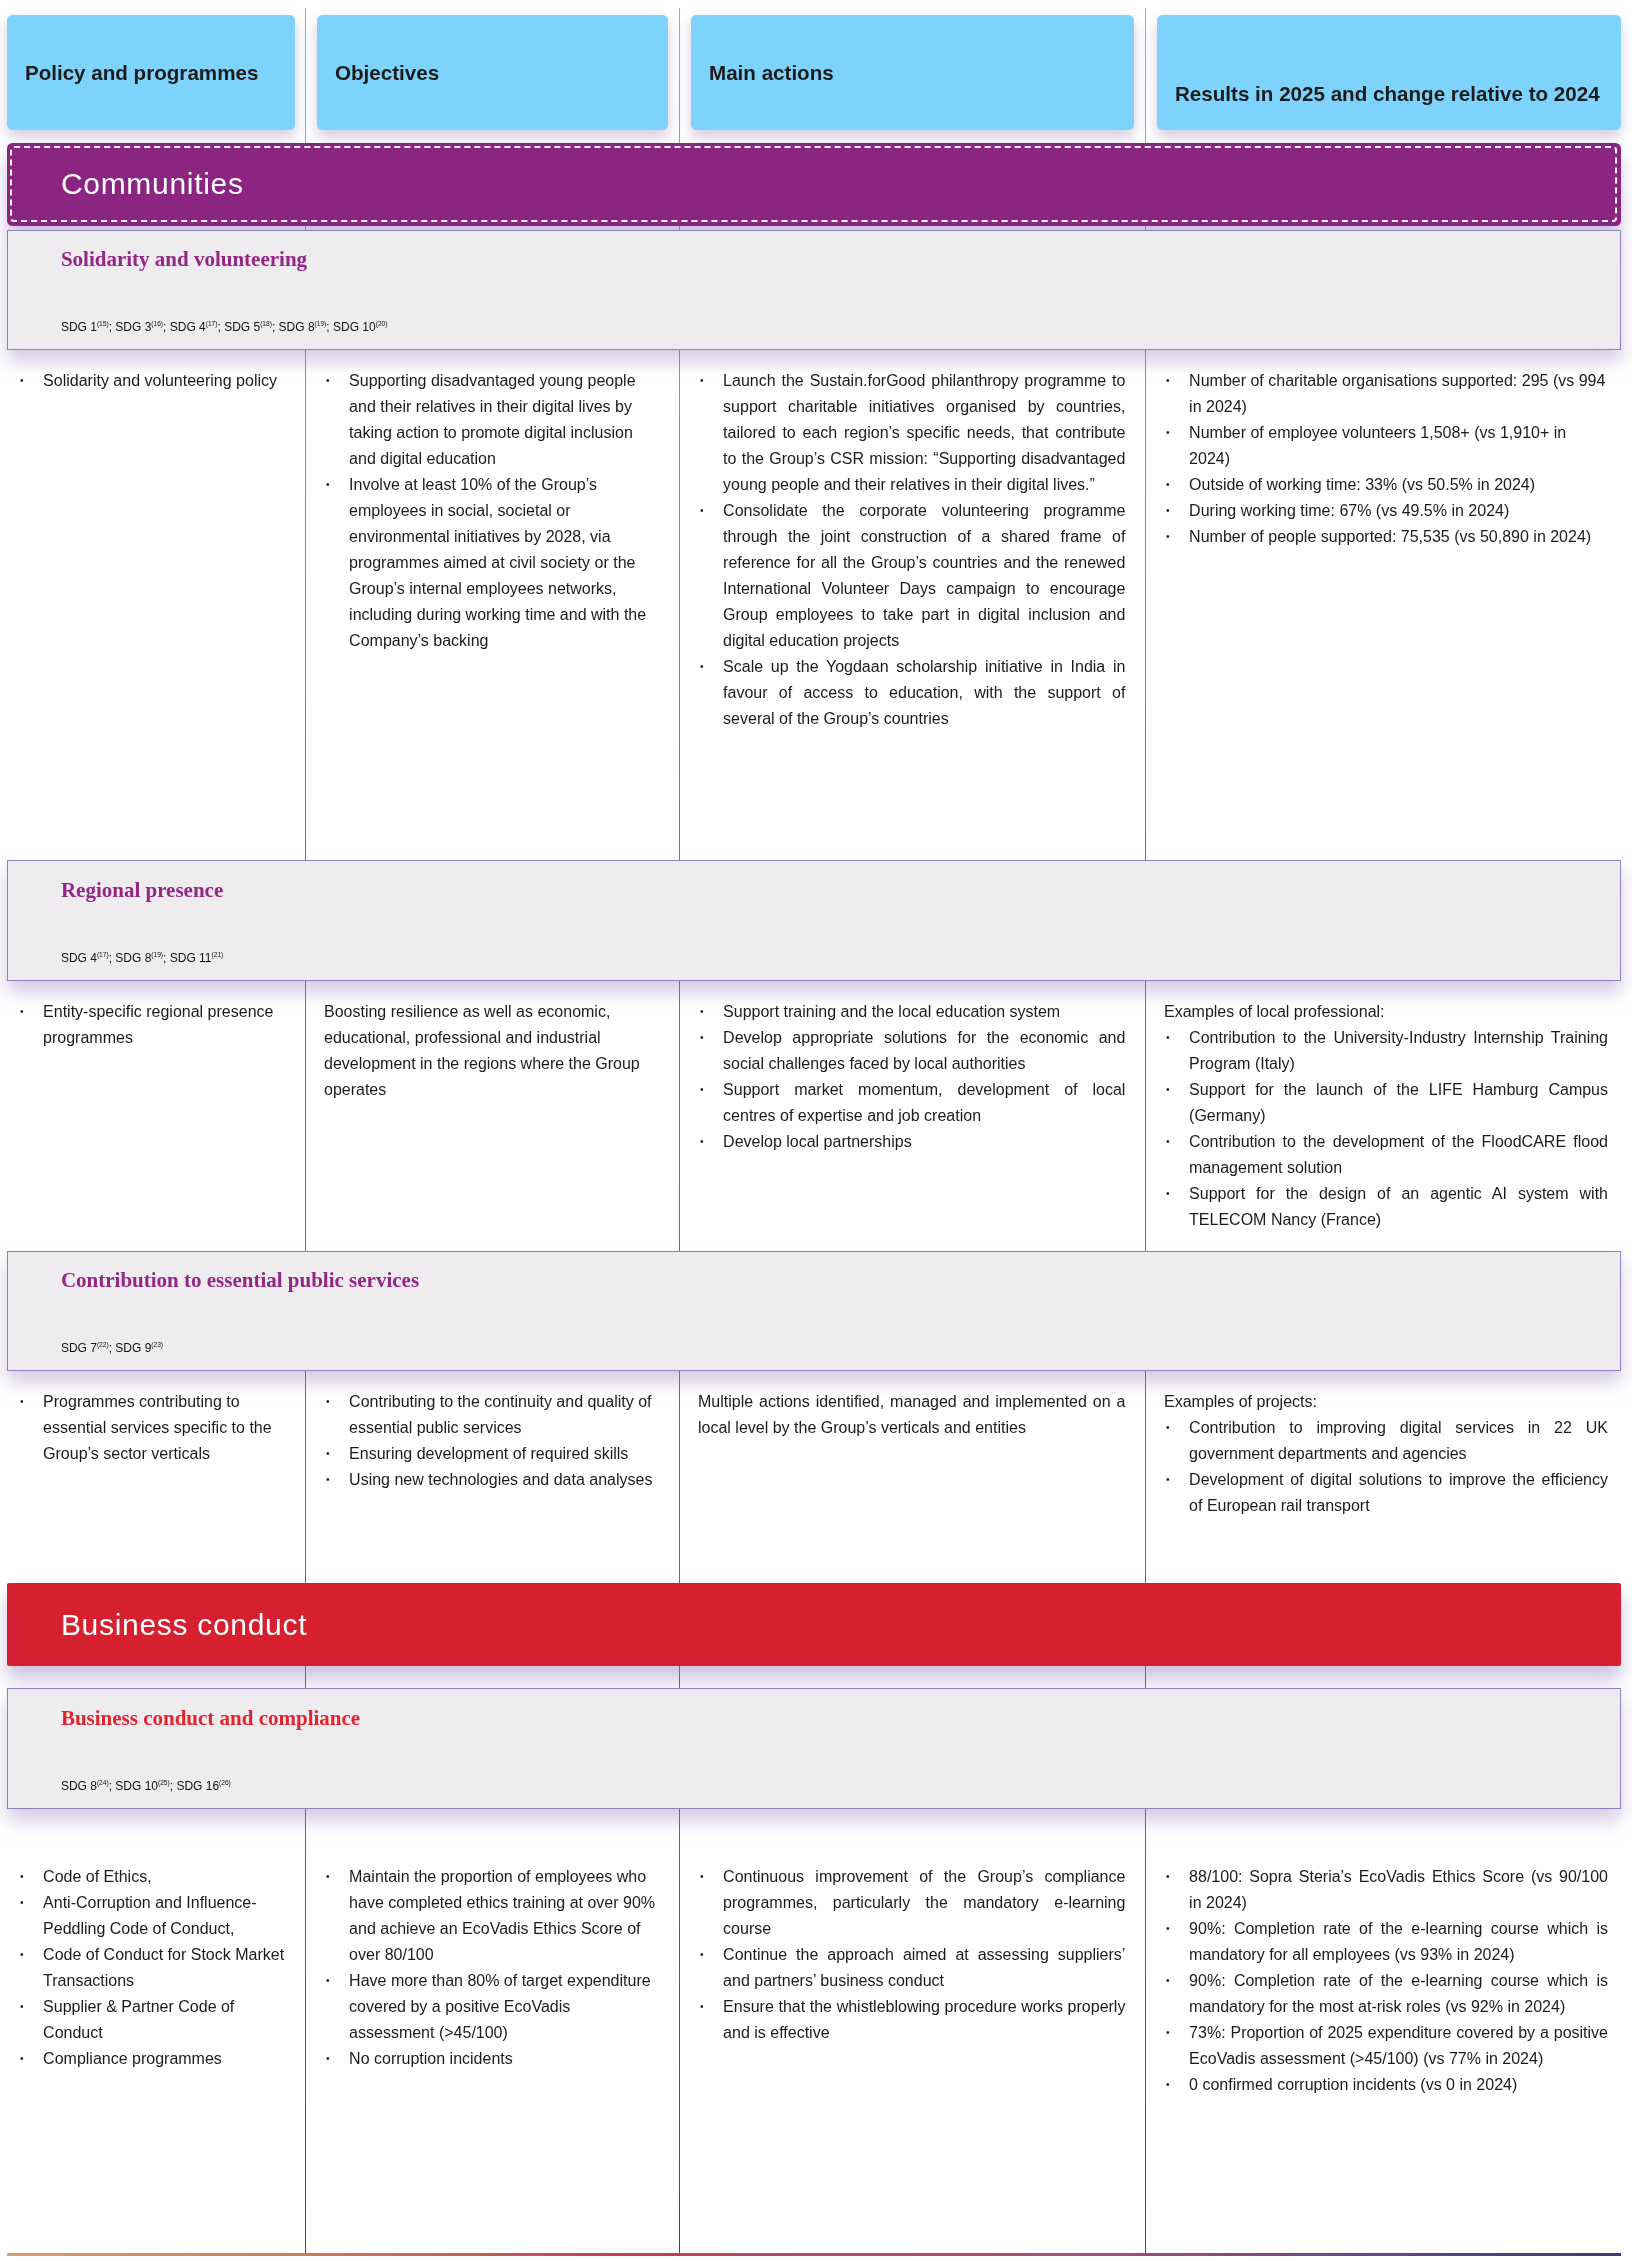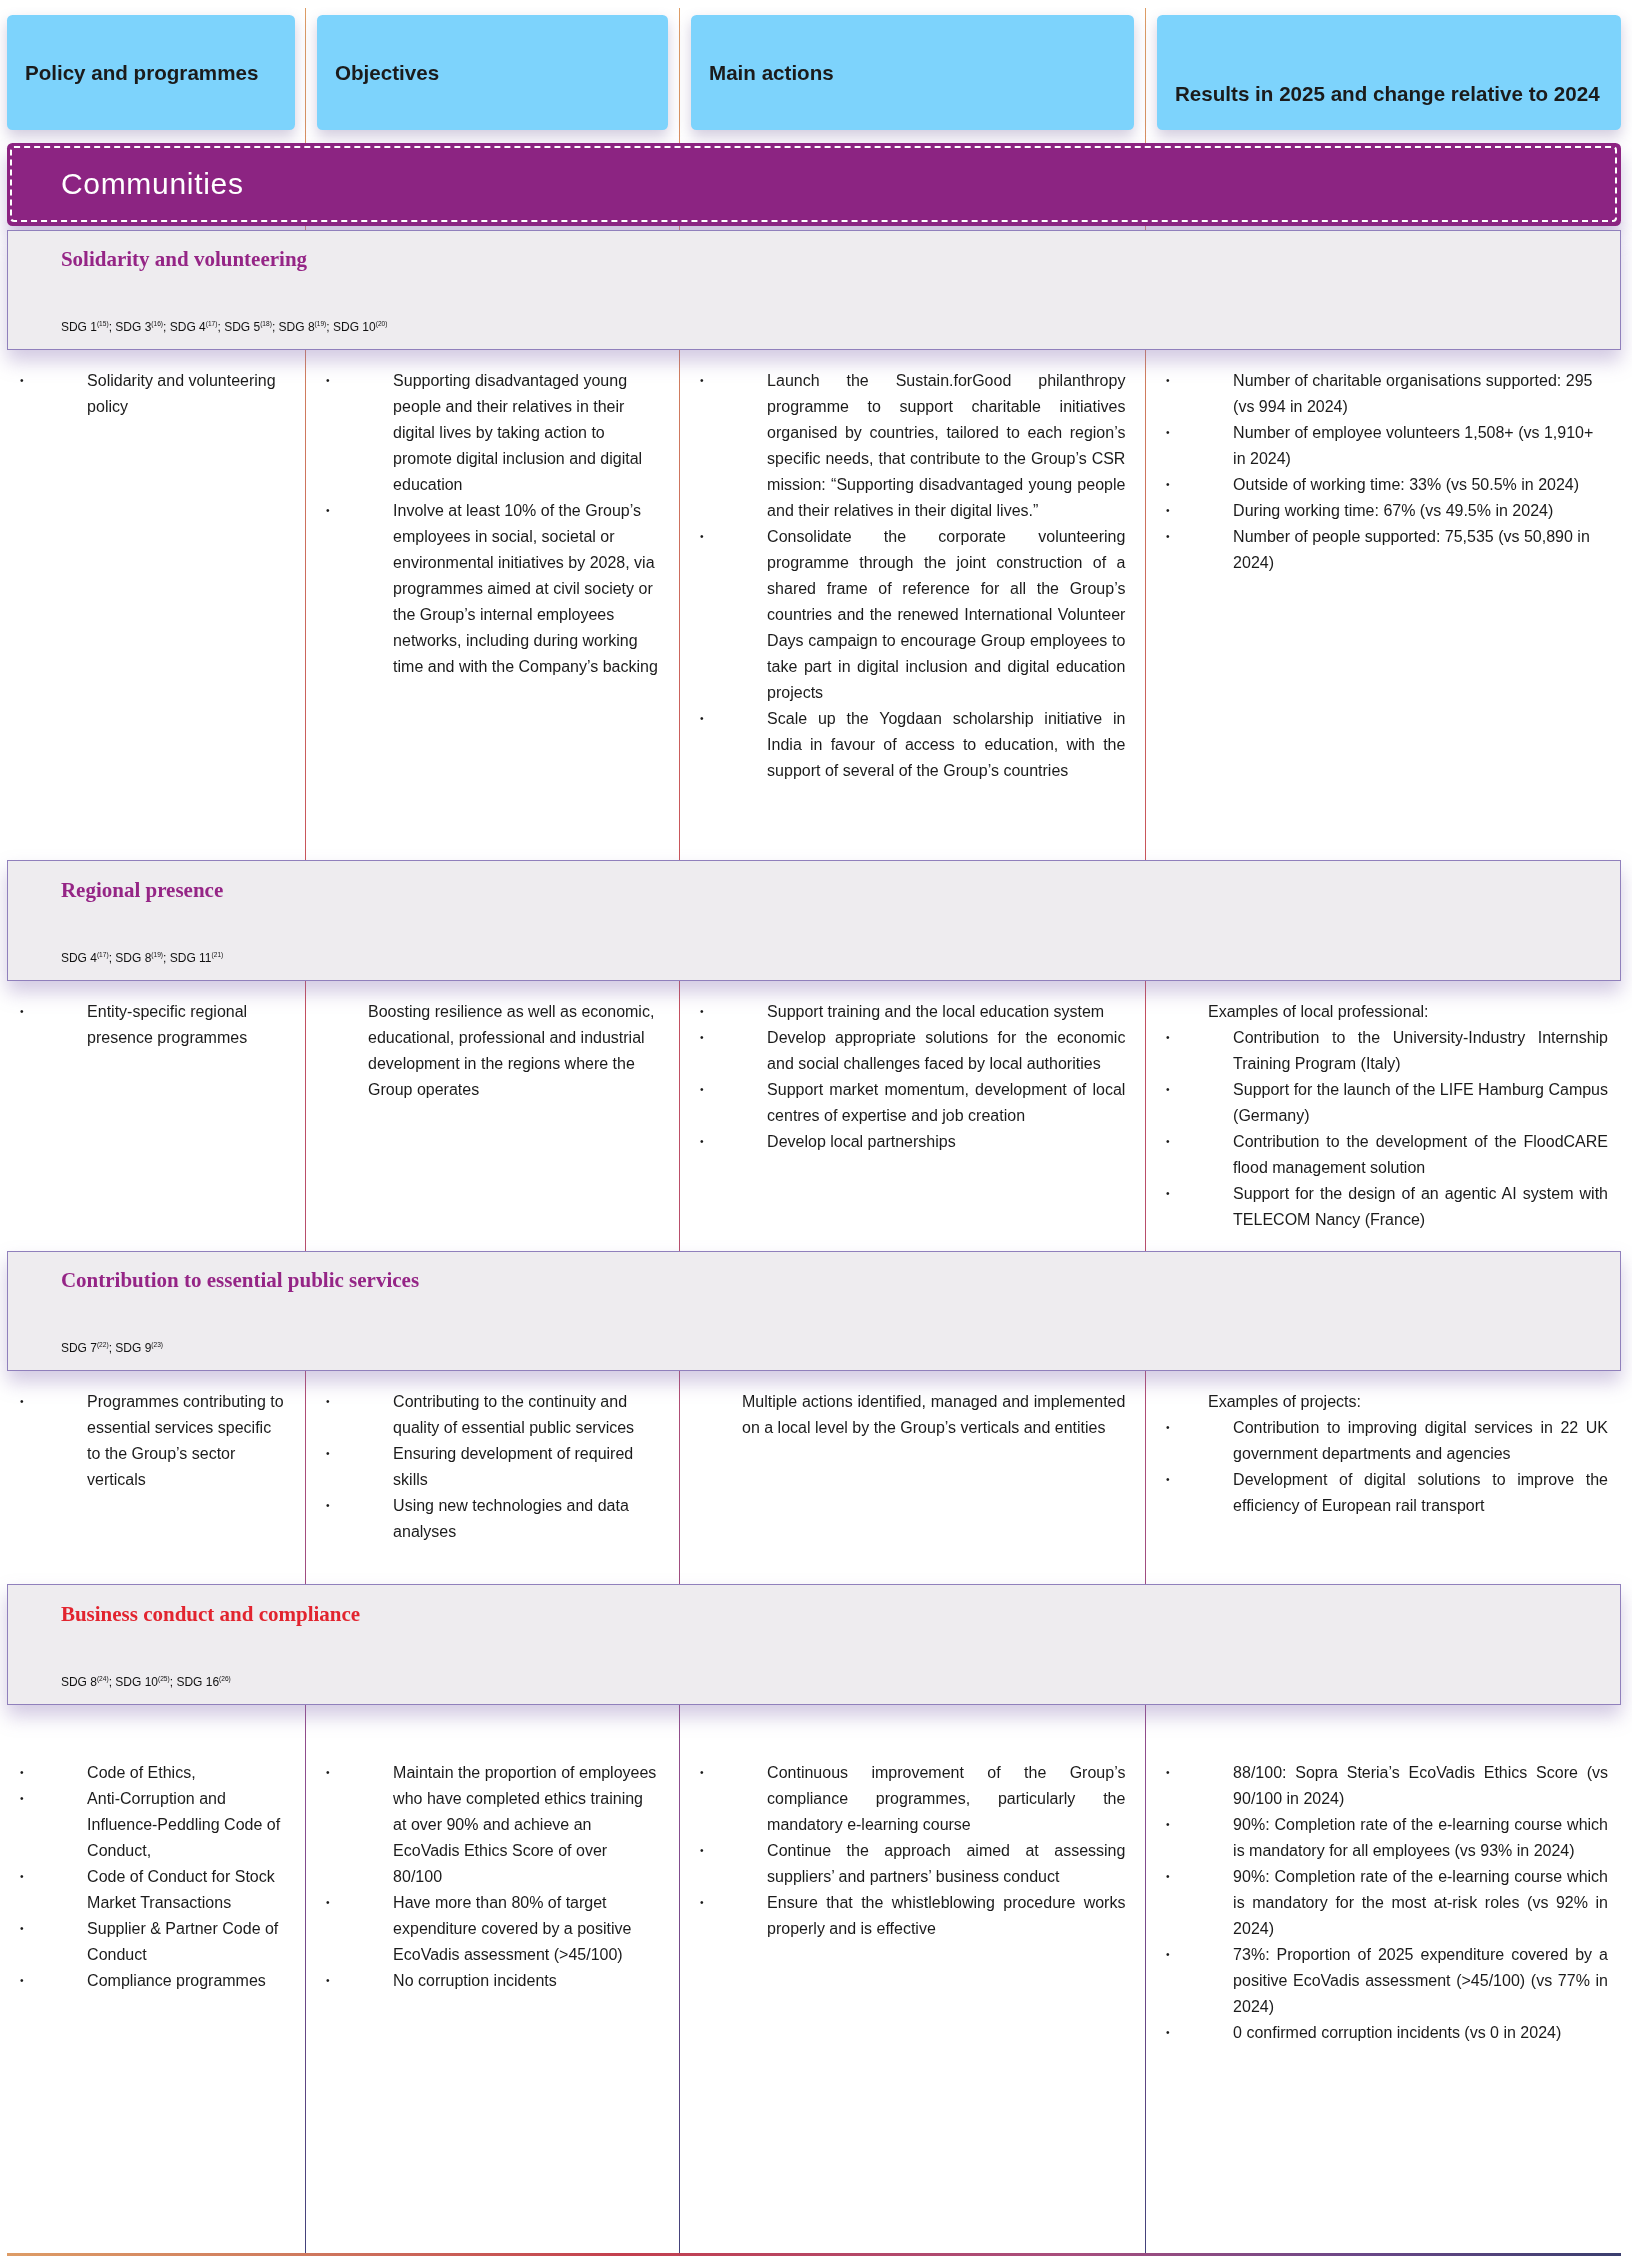--- a/index.html
+++ b/index.html
@@ -44,21 +44,21 @@
   
   .row{position:relative;z-index:1;}
   .cell{padding:18px 20.6px 13.7px 18px;font-size:16px;line-height:26px;}
   .cell.c4{padding-right:25px;}
   .cell.just{text-align:justify;}
   .row4 .cell{padding-top:55px;}
   .r1{min-height:506px;} .r2{min-height:266px;} .r3{min-height:191px;} .r4{min-height:600px;}
 
   .li{display:flex;}
   .li .dot{flex:0 0 23px;font-size:10.3px;line-height:26px;padding-left:2.1px;}
-  .li .litext{flex:1;margin-left:44px;}
+  .li .litext{flex:1;}
   .litext b{font-weight:normal;}
 
   
   .bottom-rule{position:absolute;left:6.9px;right:12.3px;bottom:5.5px;height:2.1px;z-index:1;
     background:linear-gradient(90deg,#dd9c66 0%,#cf7a5e 18%,#c33f4e 38%,#a84e7e 66%,#6a4788 84%,#3a3e6e 100%);}
 </style>
 </head>
 <body>
 
 <div class="page">
@@ -249,20 +249,21 @@
           </div>
           <div class="li">
             <span class="dot">•</span>
             <span class="litext">Development of digital solutions to improve the efficiency of European rail transport</span>
           </div>
         </div>
     </div>
   </section>
 
   <section>
+    <div class="banner business" style="background-color: rgb(214, 32, 47);">Business conduct</div>
 
     <div class="band gap">
       <div class="btitle" style="color: rgb(226, 36, 47);">Business conduct and compliance</div>
       <div class="bsdg">SDG 8<sup>(24)</sup>; SDG 10<sup>(25)</sup>; SDG 16<sup>(26)</sup></div>
     </div>
     <div class="grid row row4 r4">
       <div class="cell c1">
           <div class="li">
             <span class="dot">•</span>
             <span class="litext">Code of Ethics,</span>

